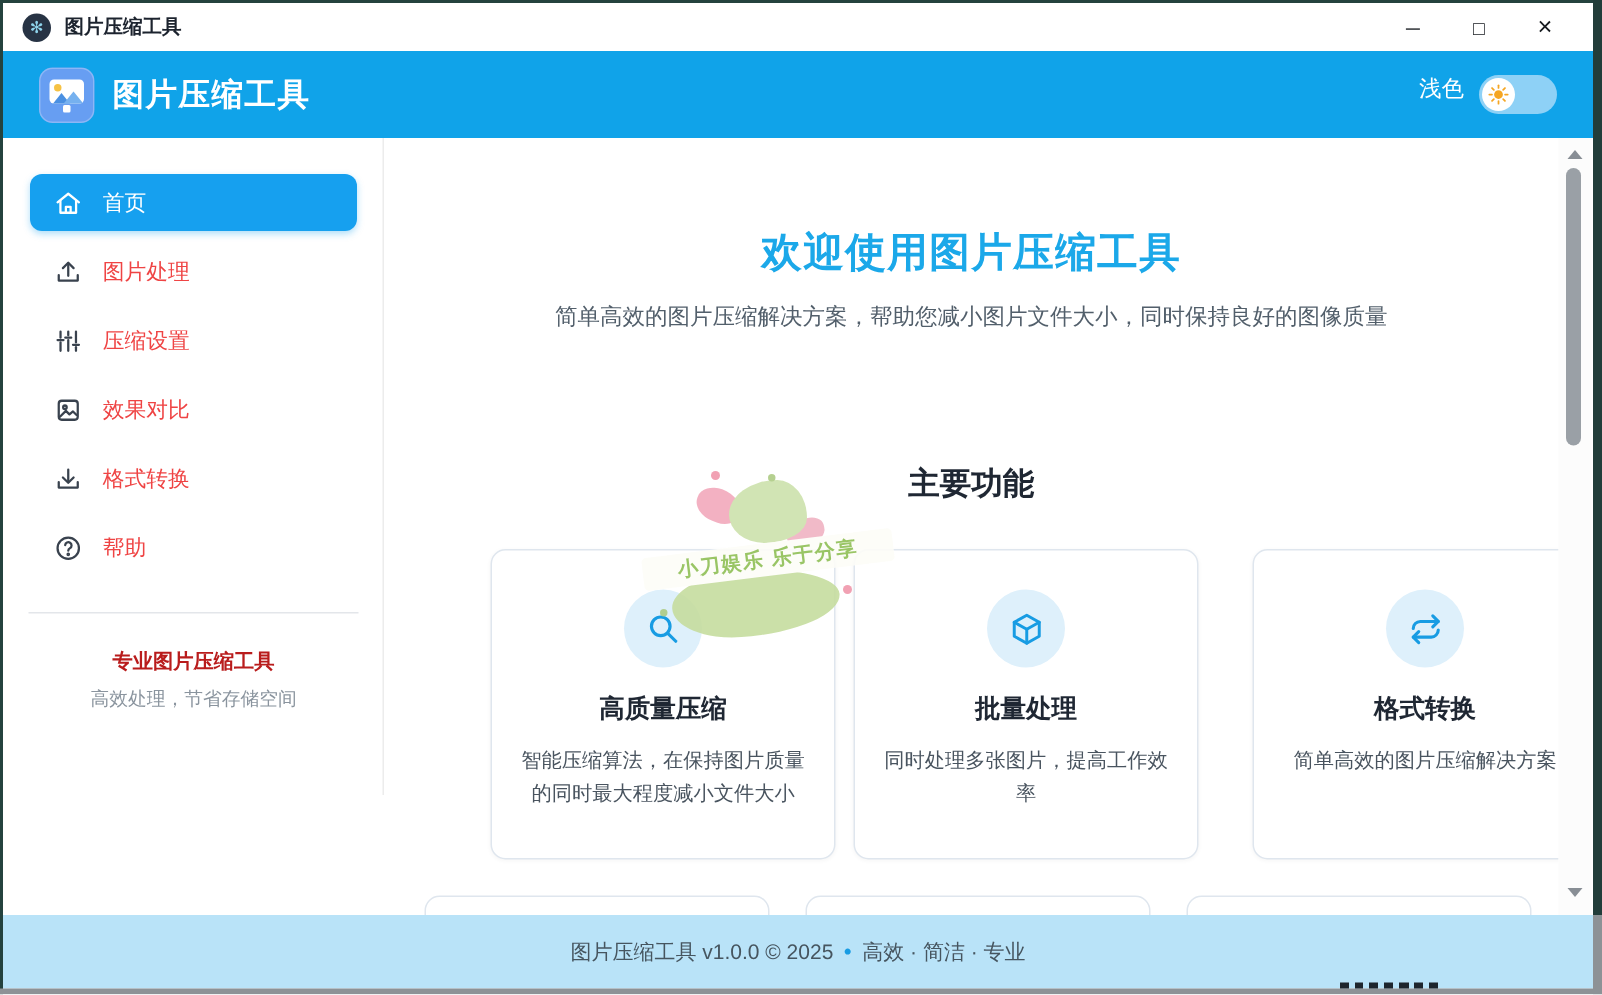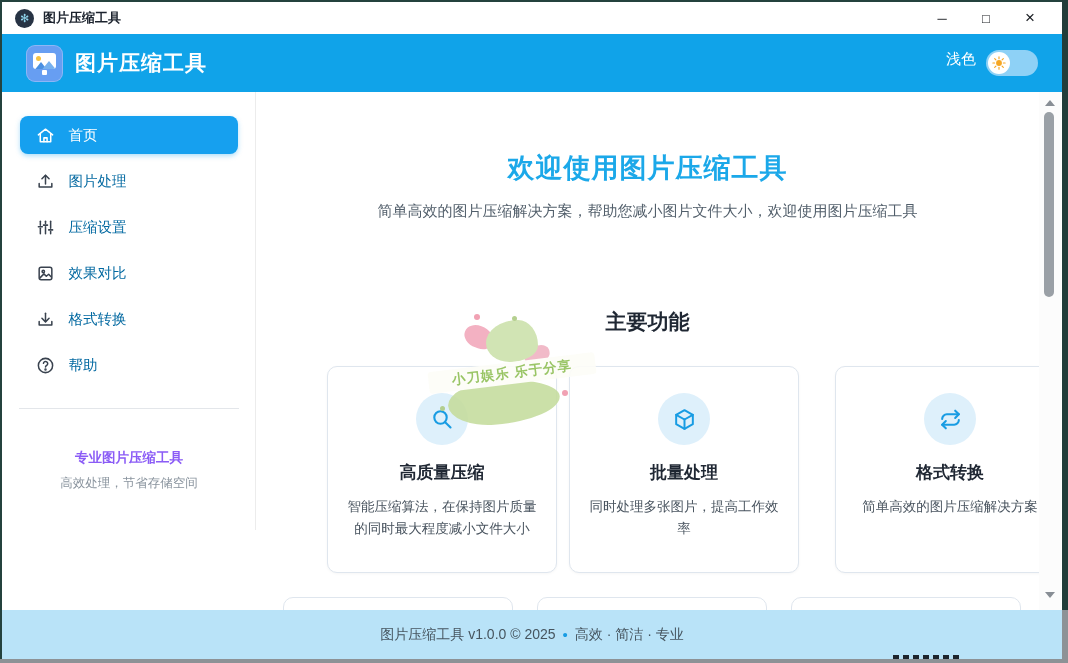--- a/index.html
+++ b/index.html
@@ -46,27 +46,27 @@
   .toggle { width:52px; height:26px; border-radius:13px; background:#8ed1f6; position:relative; cursor:pointer; }
   .toggle-knob { position:absolute; left:2px; top:2px; width:22px; height:22px; border-radius:50%; background:#ffffff;
                  display:flex; align-items:center; justify-content:center; }
 
   
   .bodyarea { position:absolute; left:2px; top:92px; width:1060px; height:518px; overflow:hidden; display:flex; }
 
   
   .sidebar { width:254px; height:438px; background:#ffffff; border-right:1px solid #ececec; position:relative; padding-top:24px; }
   .nav-item { width:218px; height:38px; margin:0 auto 8px auto; border-radius:8px; display:flex; align-items:center;
-              padding-left:16px; color:#0369a1; font-size:14.5px; cursor:pointer; }
+              padding-left:16px; color:#ef4444; font-size:14.5px; cursor:pointer; }
   .nav-item .nico { width:20px; height:20px; margin-right:13px; display:flex; align-items:center; justify-content:center; color:#39424e; }
   .nav-item.active { background:#16a0ef; color:#ffffff; box-shadow:0 2px 5px rgba(22,160,239,.35); }
   .nav-item.active .nico { color:#ffffff; }
   .side-divider { width:220px; height:1px; background:#e3e6ea; margin:24px auto 0 auto; }
   .side-foot { position:absolute; left:0; top:340px; width:254px; text-align:center; }
-  .side-foot-title { font-size:13.5px; font-weight:bold; color:#8b5cf6;margin-top:17px; }
+  .side-foot-title { font-size:13.5px; font-weight:bold; color:#b91c1c; }
   .side-foot-sub { font-size:12.5px; color:#8a949e; margin-top:8px; }
 
   
   .main { width:783px; height:518px; position:relative; background:#ffffff; overflow:hidden; }
   .welcome-title { position:absolute; left:0; top:58px; width:100%; text-align:center;
                    font-size:27px; font-weight:bold; color:#1ba8e9; letter-spacing:1px; }
   .welcome-sub { position:absolute; left:0; top:110px; width:100%; text-align:center; font-size:15px; color:#525f6b; }
   .section-title { position:absolute; left:0; top:216px; width:100%; text-align:center;
                    font-size:21px; font-weight:bold; color:#1f2733; }
   .card { position:absolute; top:274px; width:230px; height:207px; background:#ffffff;
@@ -248,21 +248,21 @@
       <div class="side-divider"></div>
 
       <div class="side-foot">
         <div class="side-foot-title">专业图片压缩工具</div>
         <div class="side-foot-sub">高效处理，节省存储空间</div>
       </div>
     </div>
 
     <div class="main">
       <div class="welcome-title">欢迎使用图片压缩工具</div>
-      <div class="welcome-sub">简单高效的图片压缩解决方案，帮助您减小图片文件大小，欢迎使用图片压缩工具</div>
+      <div class="welcome-sub">简单高效的图片压缩解决方案，帮助您减小图片文件大小，同时保持良好的图像质量</div>
       <div class="section-title">主要功能</div>
 
       <div class="wm">
         <div class="wm-pink1"></div>
         <div class="wm-pink2"></div>
         <div class="wm-blob-top"></div>
         <div class="wm-blob-bot"></div>
         <div class="wm-dot1"></div>
         <div class="wm-dot2"></div>
         <div class="wm-dot3"></div>

